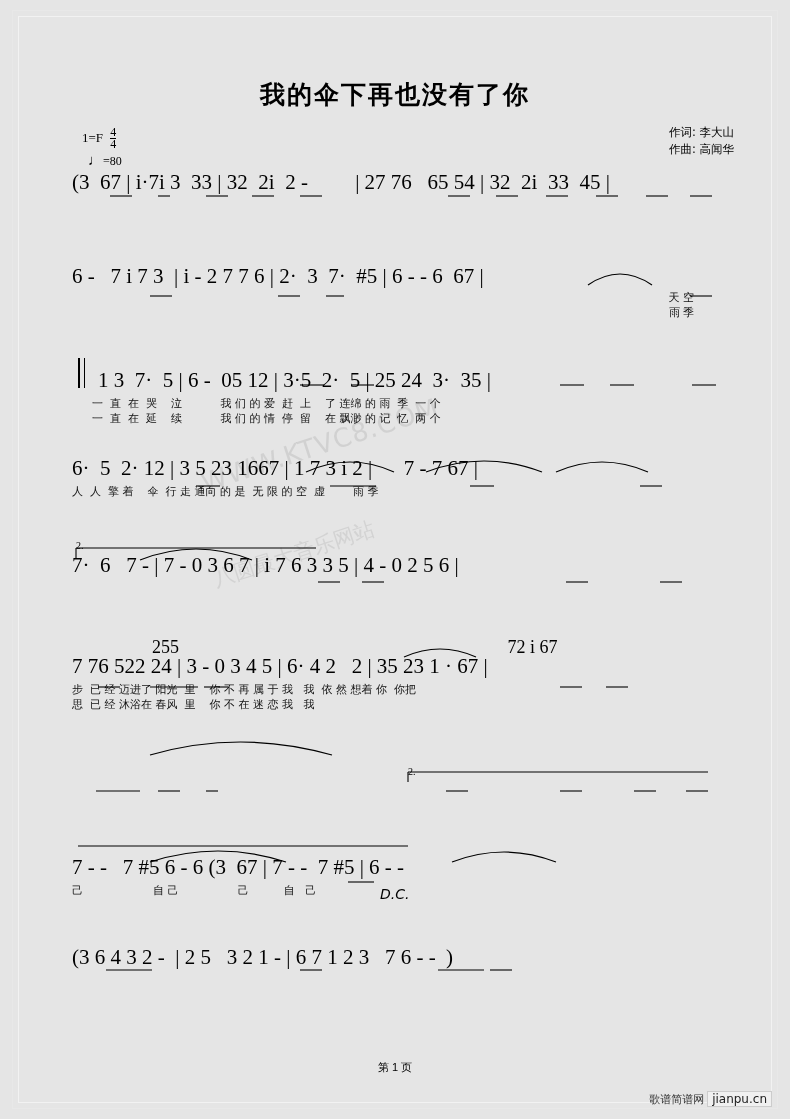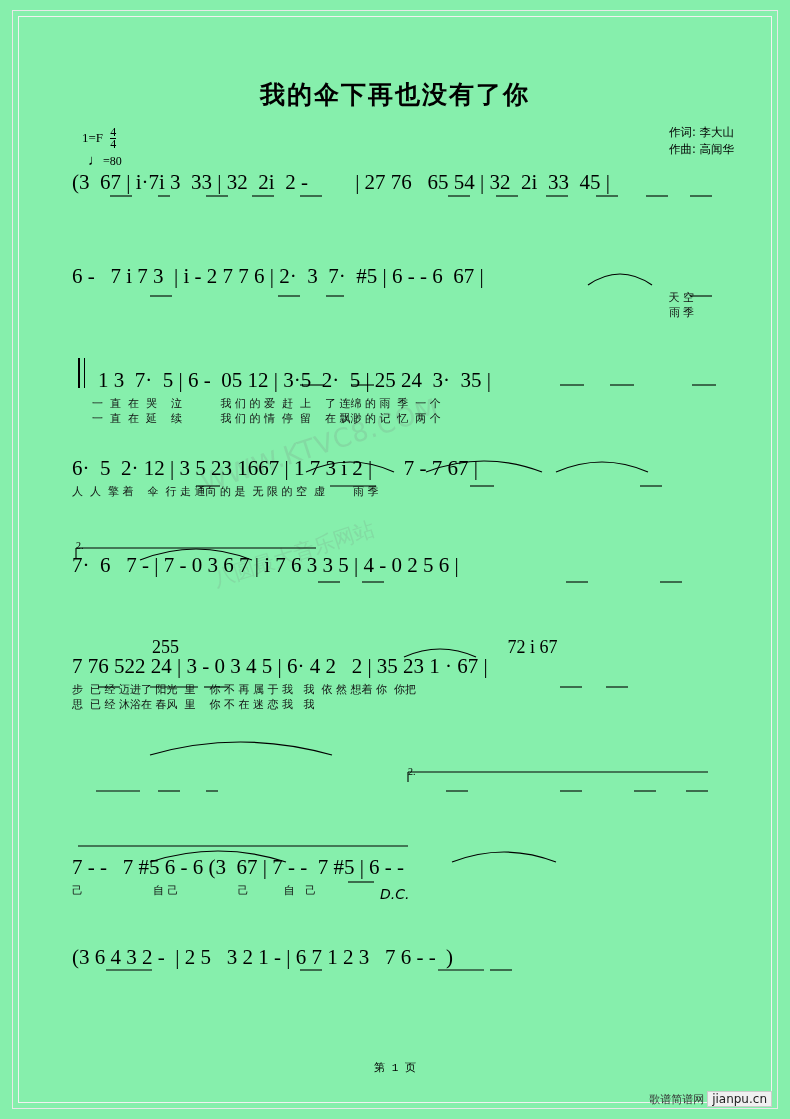--- a/index.html
+++ b/index.html
@@ -6,21 +6,21 @@
   body{
     width:790px;height:1119px;
     background:#ffffff;
     font-family:"Liberation Serif", serif;
     color:#000;
     position:relative;
     overflow:hidden;
   }
   .page{
     position:absolute;inset:0;
-    background:#86efac;
+    background:#e5e5e5;
   }
   
   .frame{
     position:absolute;left:12px;top:10px;right:12px;bottom:10px;
     border:1px solid #e8e8e8;
     pointer-events:none;
   }
   .frame2{
     position:absolute;left:18px;top:16px;right:18px;bottom:16px;
     border:1px solid #f2f2f2;
@@ -99,21 +99,21 @@
   }
 
   .barline{
     position:absolute;
     width:1px;background:#000;
   }
 
   .footer{
     position:absolute;bottom:44px;left:0;width:100%;
     text-align:center;font-size:11px;
-    font-family:Liberation Mono, monospace;
+    font-family:Liberation Sans, sans-serif;
     margin-top:20px;
   }
   .wm{
     position:absolute;
     color:rgba(120,120,120,0.18);
     font-size:26px;
     font-family:"DejaVu Sans", sans-serif;
     transform:rotate(-18deg);
     white-space:nowrap;
     pointer-events:none;

